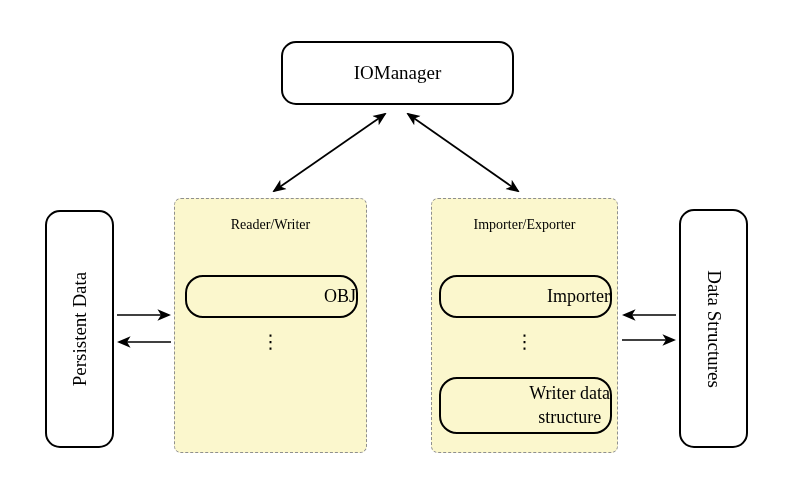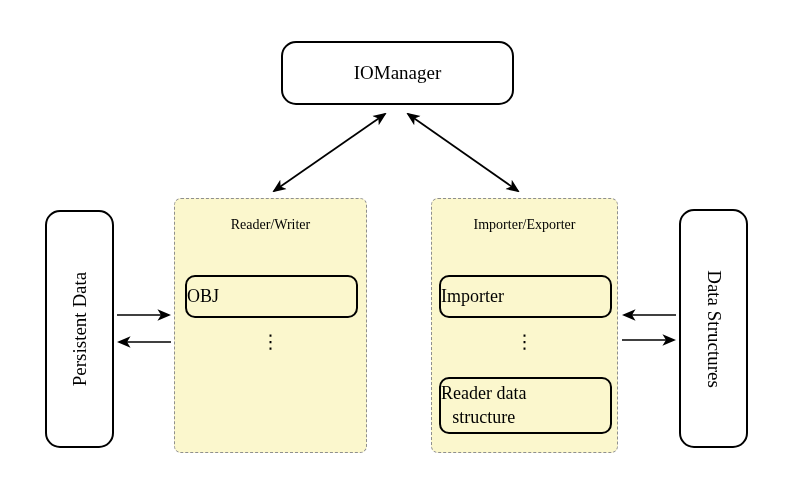--- a/index.html
+++ b/index.html
@@ -59,25 +59,25 @@
     position: absolute;
     top: 18px; left: 0; right: 0;
     text-align: center;
     font-size: 14px;
     white-space: nowrap;
   }
   .inner-box {
     position: absolute;
     background: transparent;
     border: 2.5px solid var(--box-border);
-    border-radius: 10px;
+    border-radius: 18px;
     box-sizing: border-box;
     display: flex;
     align-items: center;
-    justify-content: flex-start;
+    justify-content: flex-end;
   }
   .inner-label {
     font-size: 18px;
     text-align: center;
     line-height: 1.3;
     white-space: pre-line;
   }
   .dots {
     position: absolute;
     left: 0; right: 0;
@@ -117,21 +117,21 @@
     <div class="dots" style="top:133px;">⋮</div>
   </div>
 
   <div class="panel" style="left:431px; top:198px; width:187px; height:255px;padding-left:44px;">
     <div class="panel-title">Importer/Exporter</div>
     <div class="inner-box" style="left:7px; top:76px; width:173px; height:43px;">
       <span class="inner-label">Importer</span>
     </div>
     <div class="dots" style="top:133px;">⋮</div>
     <div class="inner-box" style="left:7px; top:178px; width:173px; height:57px;">
-      <span class="inner-label">Reader data
+      <span class="inner-label">Writer data
 structure</span>
     </div>
   </div>
 
   <svg class="arrow-layer" viewBox="0 0 800 489" xmlns="http://www.w3.org/2000/svg">
     <defs>
       <marker id="ah" viewBox="0 0 10 10" refX="8.5" refY="5" markerWidth="8" markerHeight="8" orient="auto-start-reverse">
         <path d="M0,0.8 L10,5 L0,9.2 L2.6,5 Z" fill="#000"></path>
       </marker>
     </defs>

